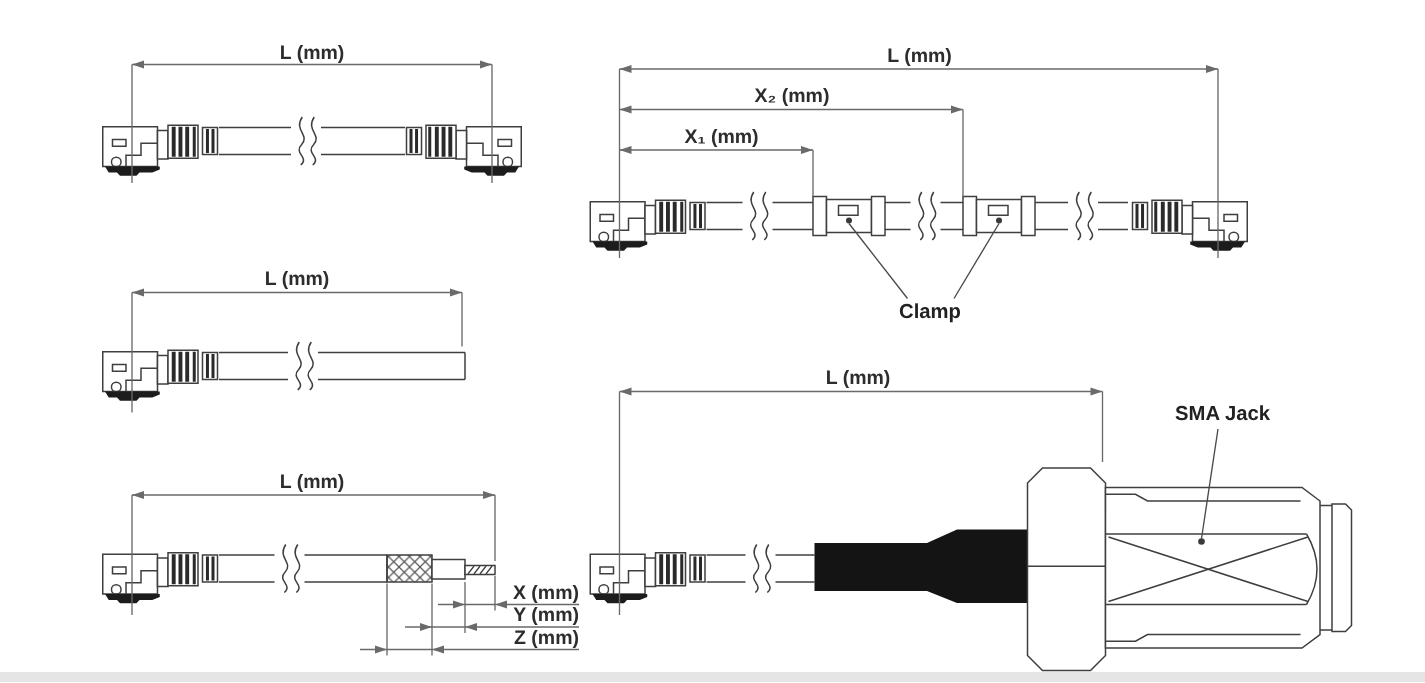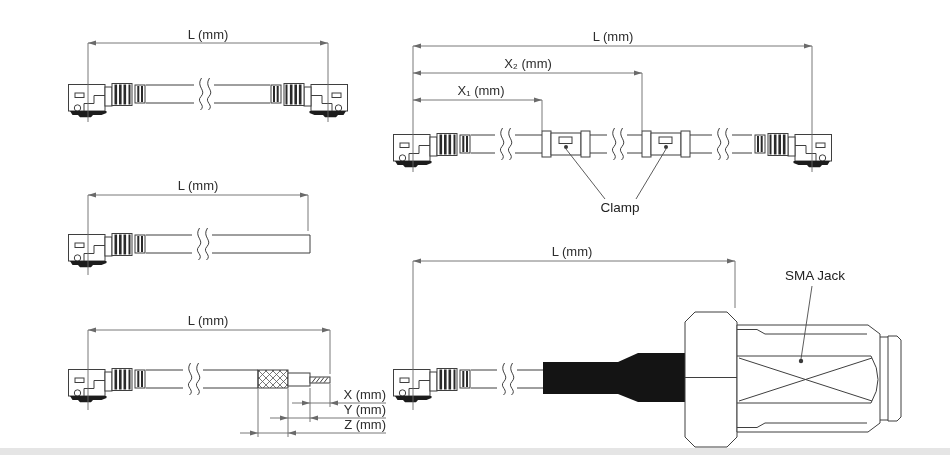--- a/index.html
+++ b/index.html
@@ -1,18 +1,18 @@
 <!DOCTYPE html>
 <html><head>
 <meta charset="utf-8">
 <title>Diagram</title>
 <style>
   html,body{margin:0;padding:0;background:#ffffff;}
   .canvas{position:relative;width:950px;height:455px;background:#ffffff;overflow:hidden;
-          font-family:"Liberation Sans","DejaVu Sans",sans-serif;}
+          font-family:"Liberation Sans","DejaVu Sans",sans-serif;font-weight:bold;}
   svg{display:block;}
   .dimtext{font-size:13px;fill:#2d2d2d;}
   .calltext{font-size:13.5px;fill:#222222;}
   .draw{stroke:#3f3f3f;stroke-width:1;fill:none;}
   .drawfill{stroke:#3f3f3f;stroke-width:1;fill:#ffffff;}
   .dim{stroke:#6a6a6a;stroke-width:0.9;fill:none;}
   .arr{fill:#6a6a6a;stroke:none;}
   .leader{stroke:#4a4a4a;stroke-width:0.9;fill:none;}
 </style>
 </head>

